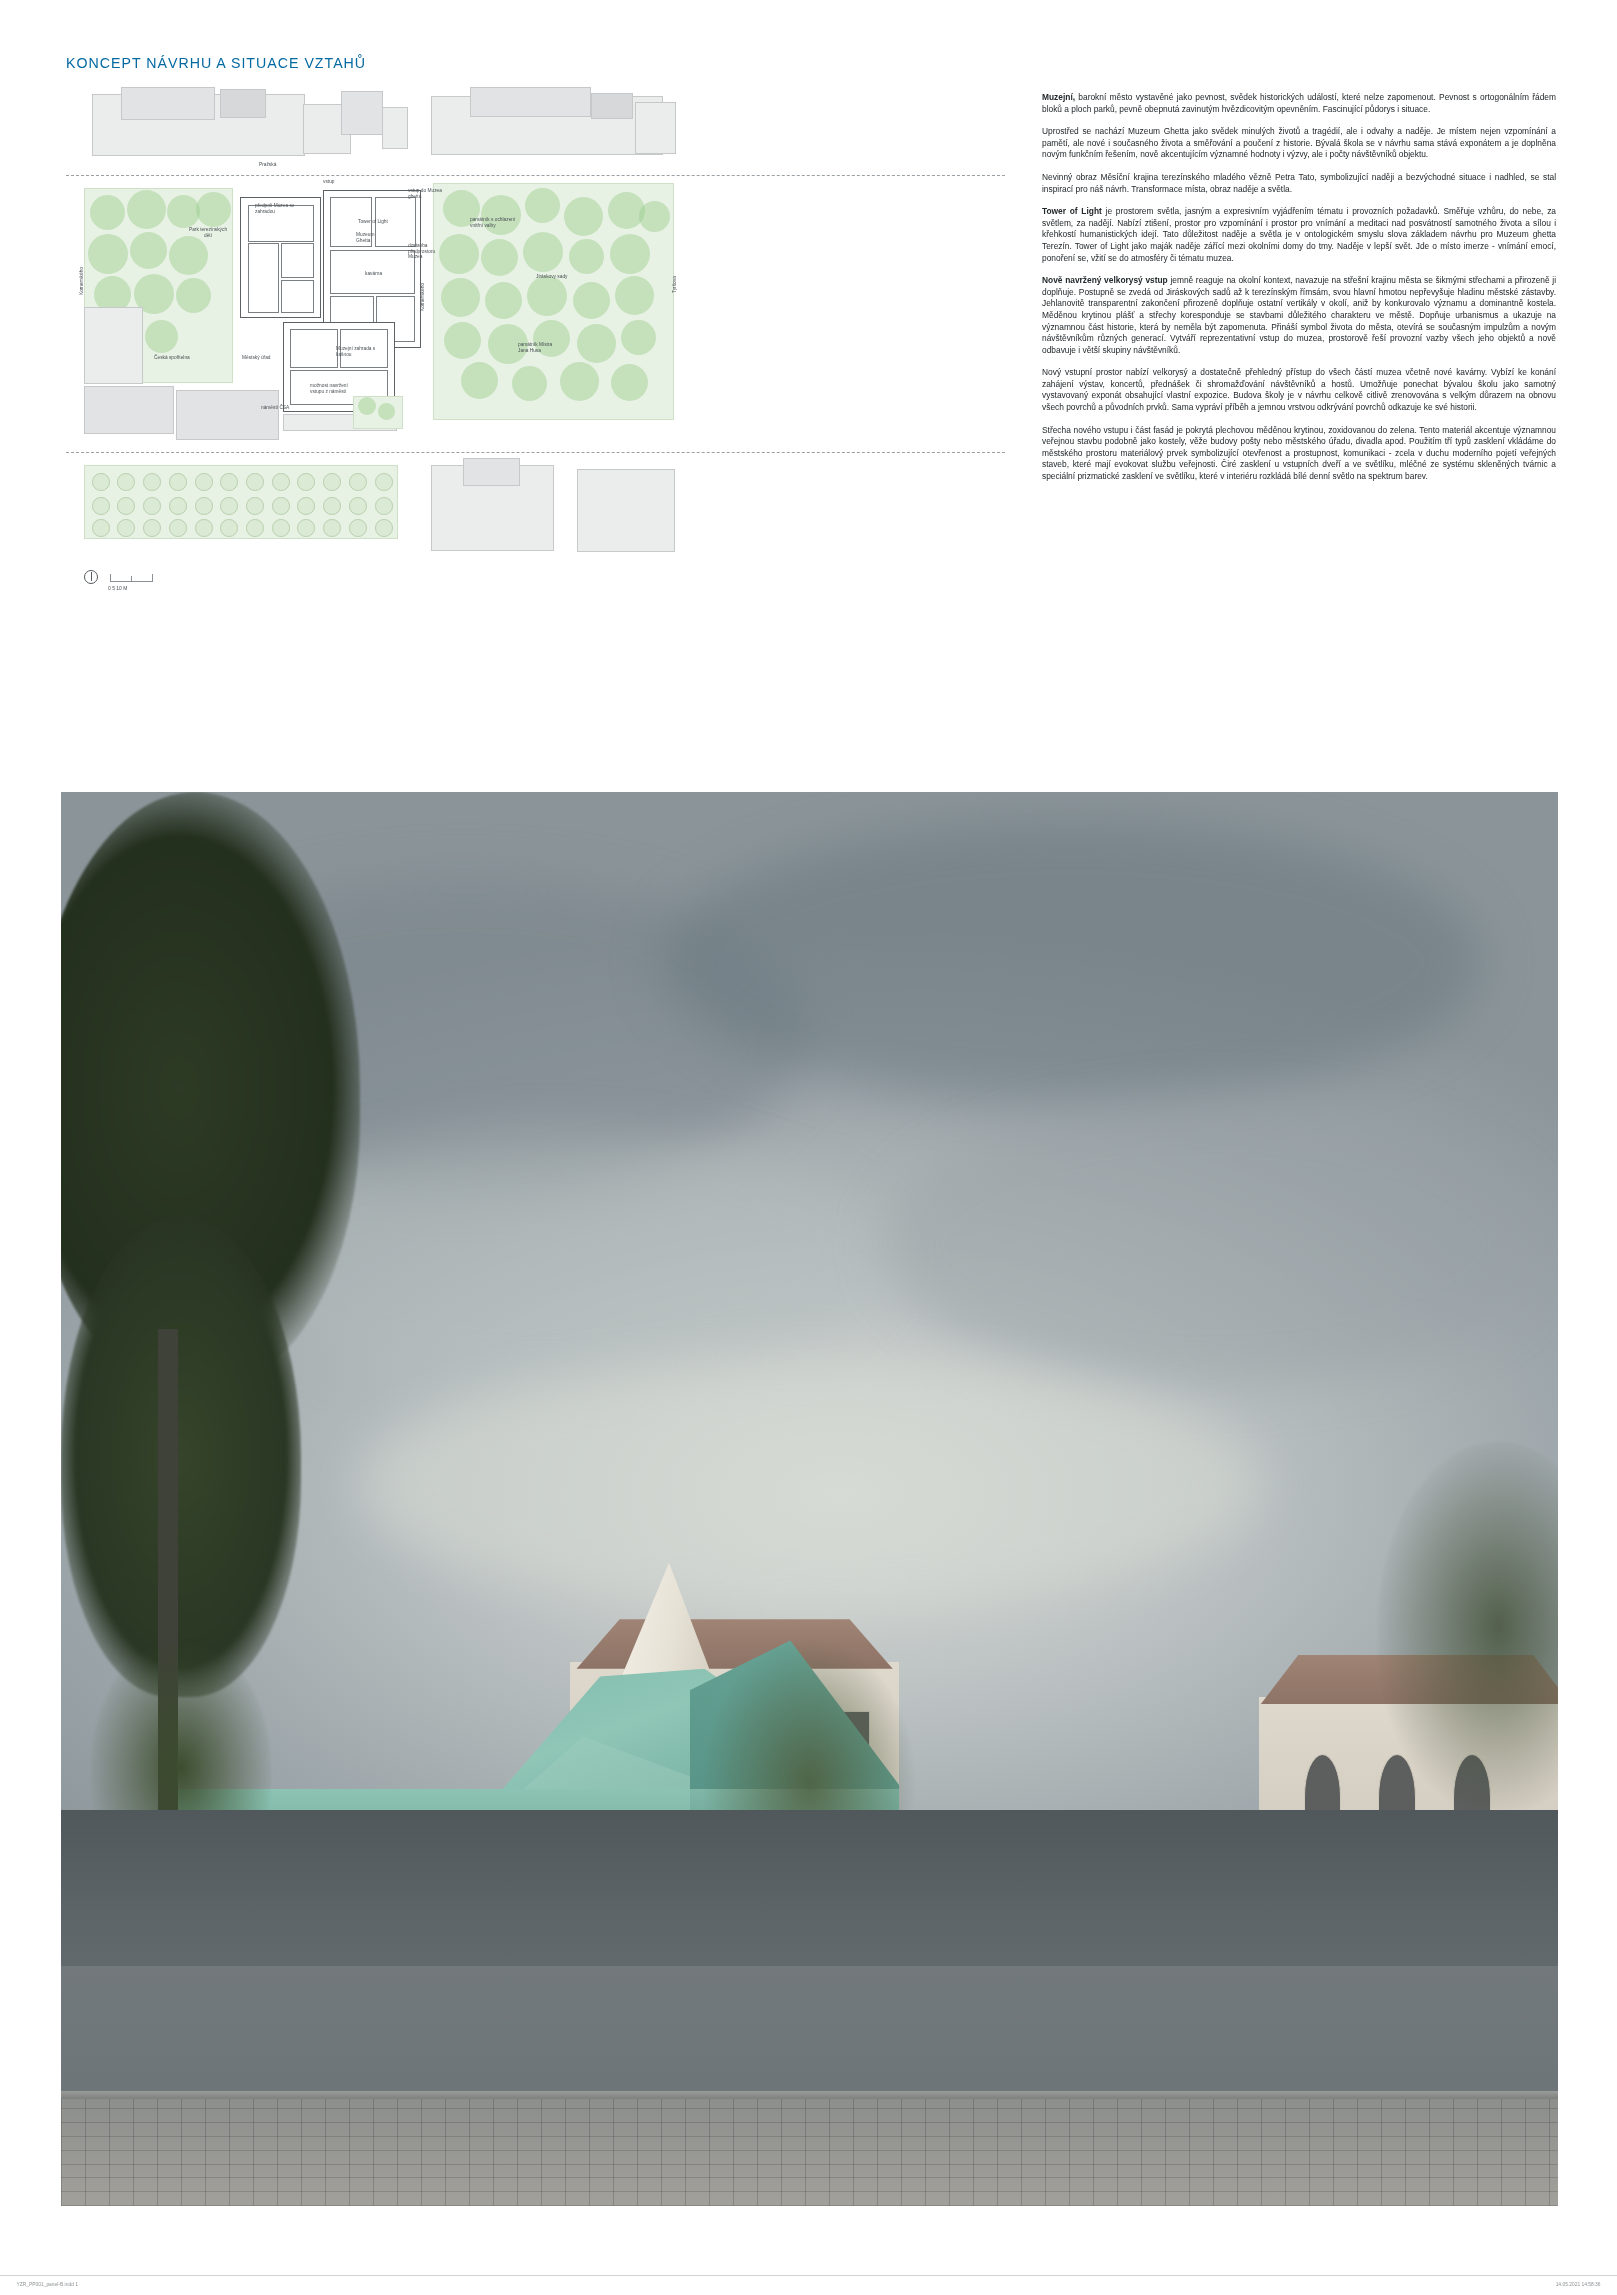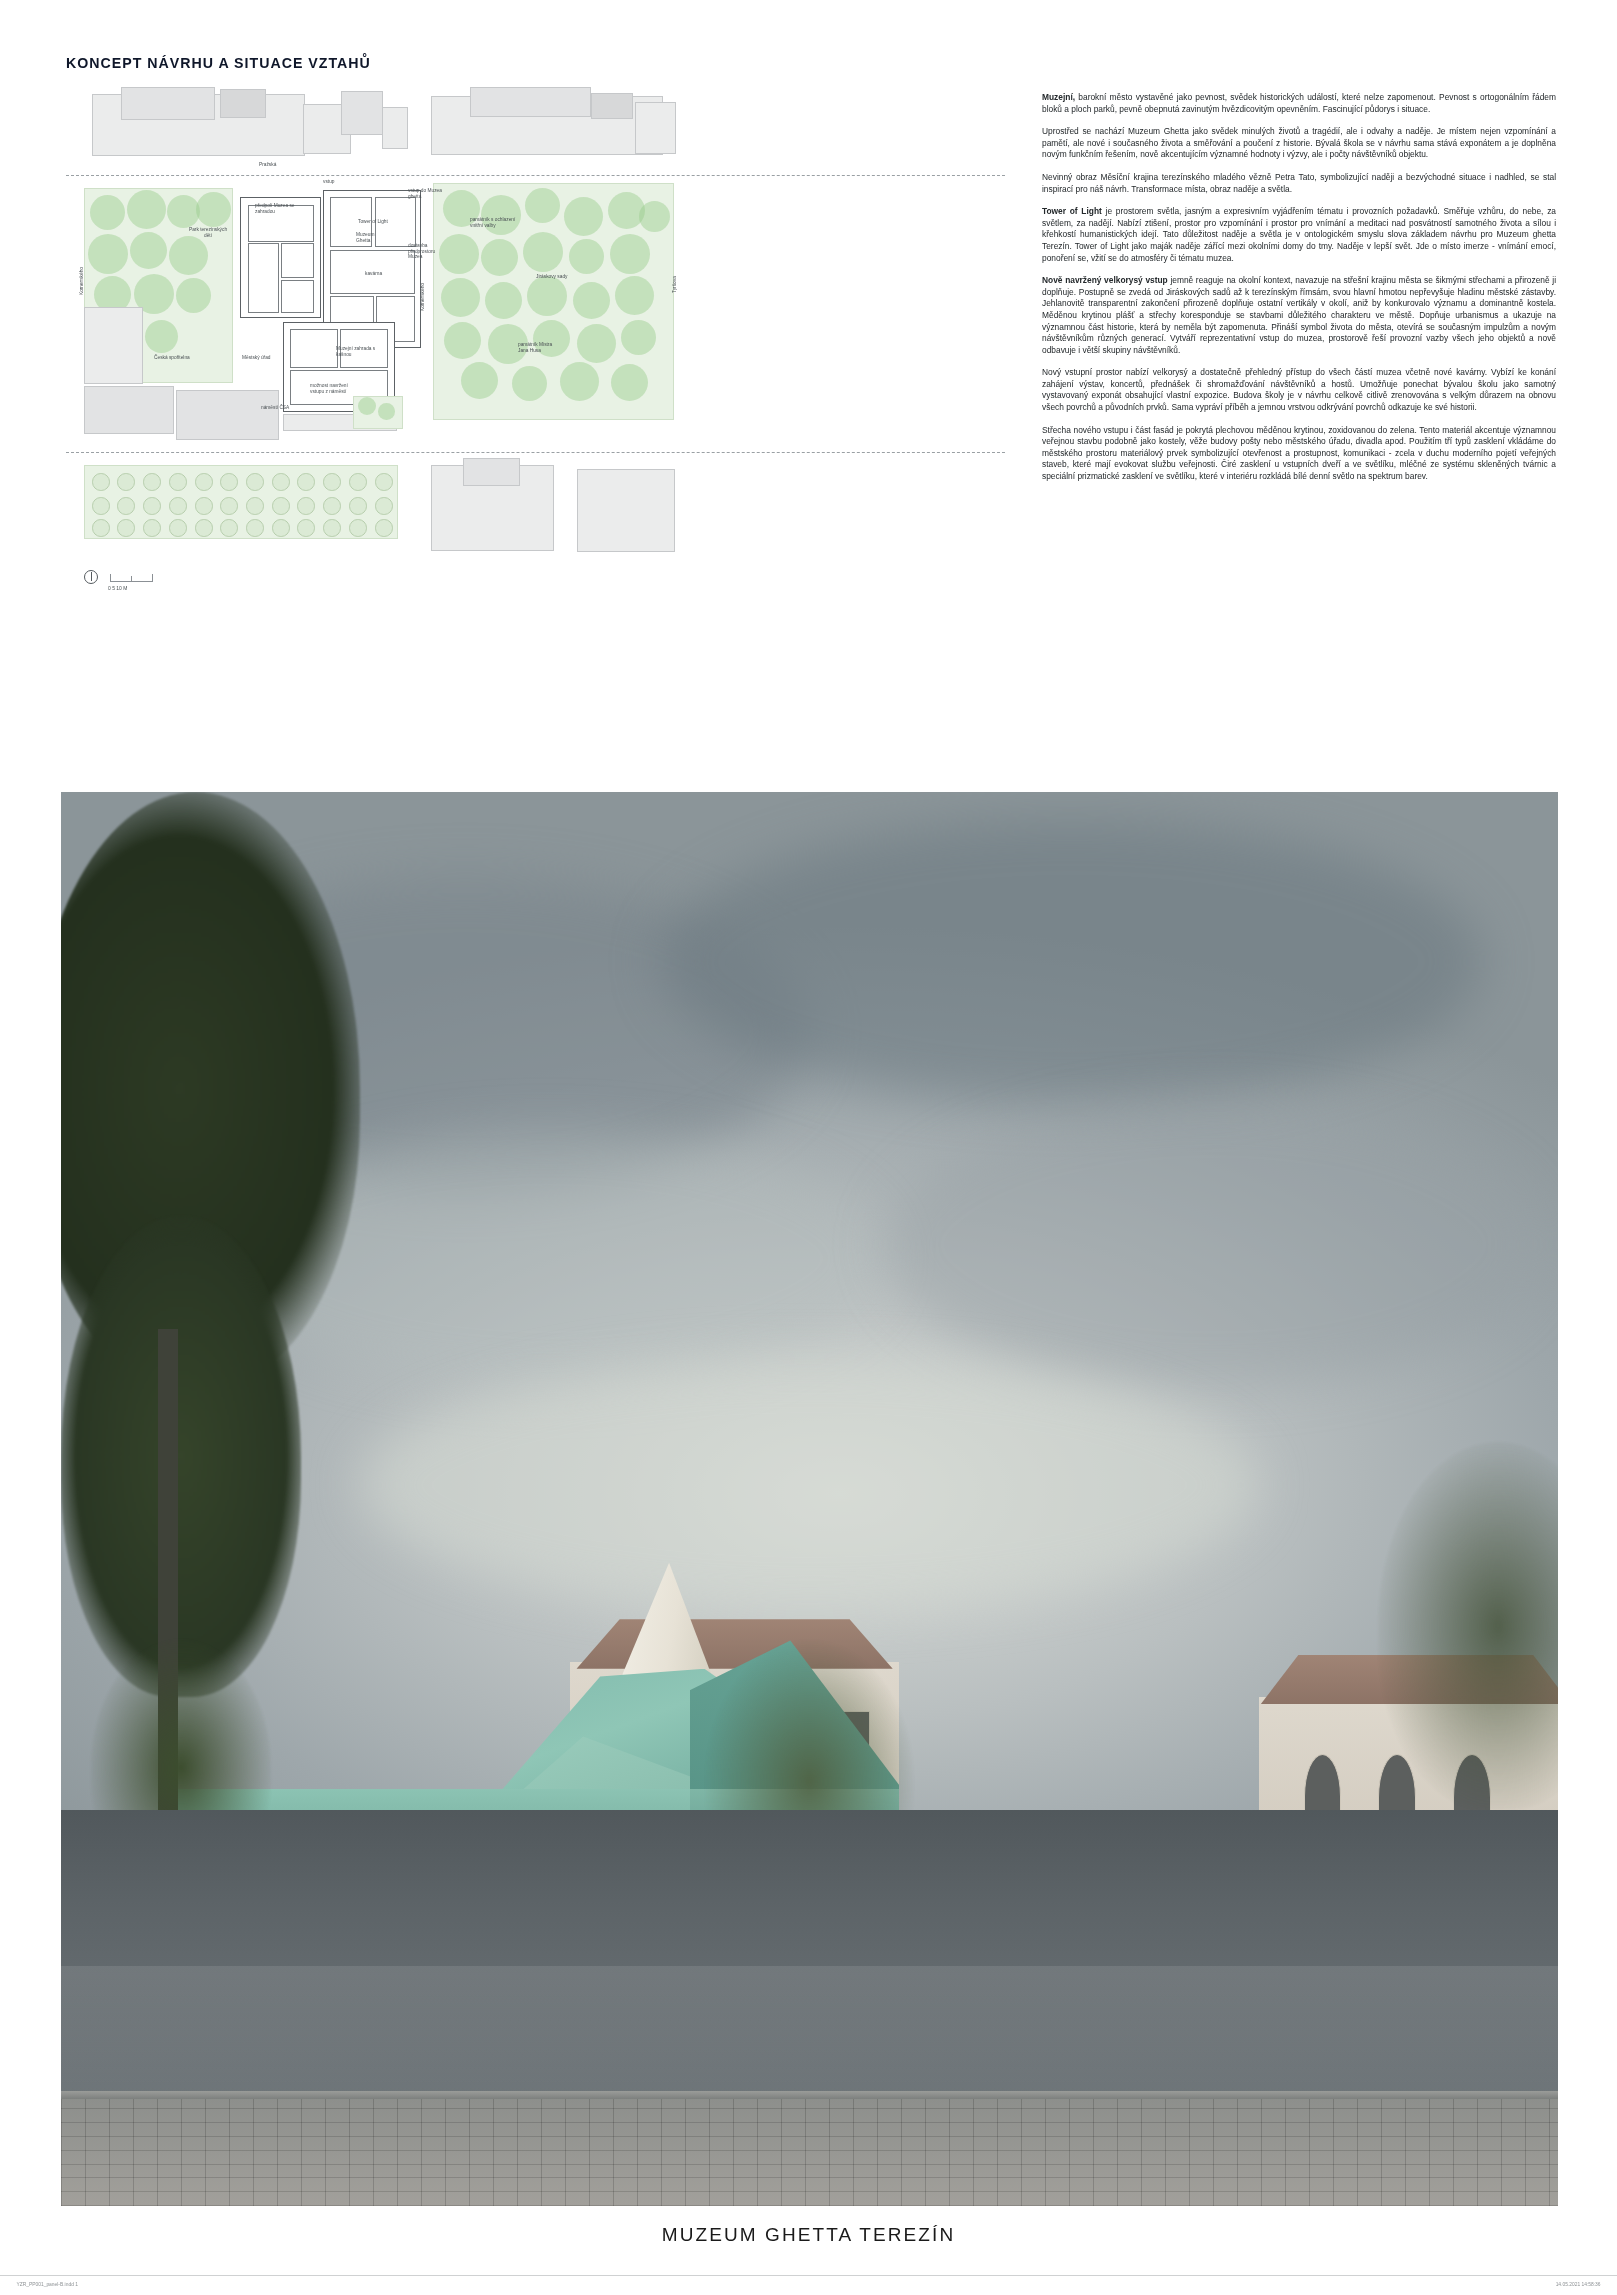--- a/index.html
+++ b/index.html
@@ -17,22 +17,22 @@
     background: #ffffff;
     overflow: hidden;
   }
   
   .board-title {
     position: absolute;
     left: 66px;
     top: 55px;
     font-size: 14.2px;
     letter-spacing: 1px;
-    color: #0f172a;
-    font-weight: 700;
+    color: #0369a1;
+    font-weight: 400;
   }
   
   .text-col {
     position: absolute;
     left: 1042px;
     top: 92px;
     width: 514px;
     font-size: 8.4px;
     line-height: 11.6px;
     color: #23282b;
@@ -494,20 +494,19 @@
       <div class="blurperson" style="left:15%; top:76%; width:5%; height:14%;"></div>
       <div class="blurperson" style="left:16%; top:80%; width:4.5%; height:13%;"></div>
 
       <div class="road"></div>
       <div class="wetreflect" style="top:83%; height:10%;"></div>
       <div class="kerb" style="bottom:7.6%;"></div>
       <div class="sidewalk"></div>
     </div>
   </div>
 
-  <div class="bottom-title">MUZEUM GHETTA TEREZÍN</div>
 
   <div class="footer-bar">
     <div class="footer-left">YZR_PP001_panel-B.indd  1</div>
     <div class="footer-right">14.05.2021  14:58:36</div>
   </div>
 </div>
 
 
 </body></html>

